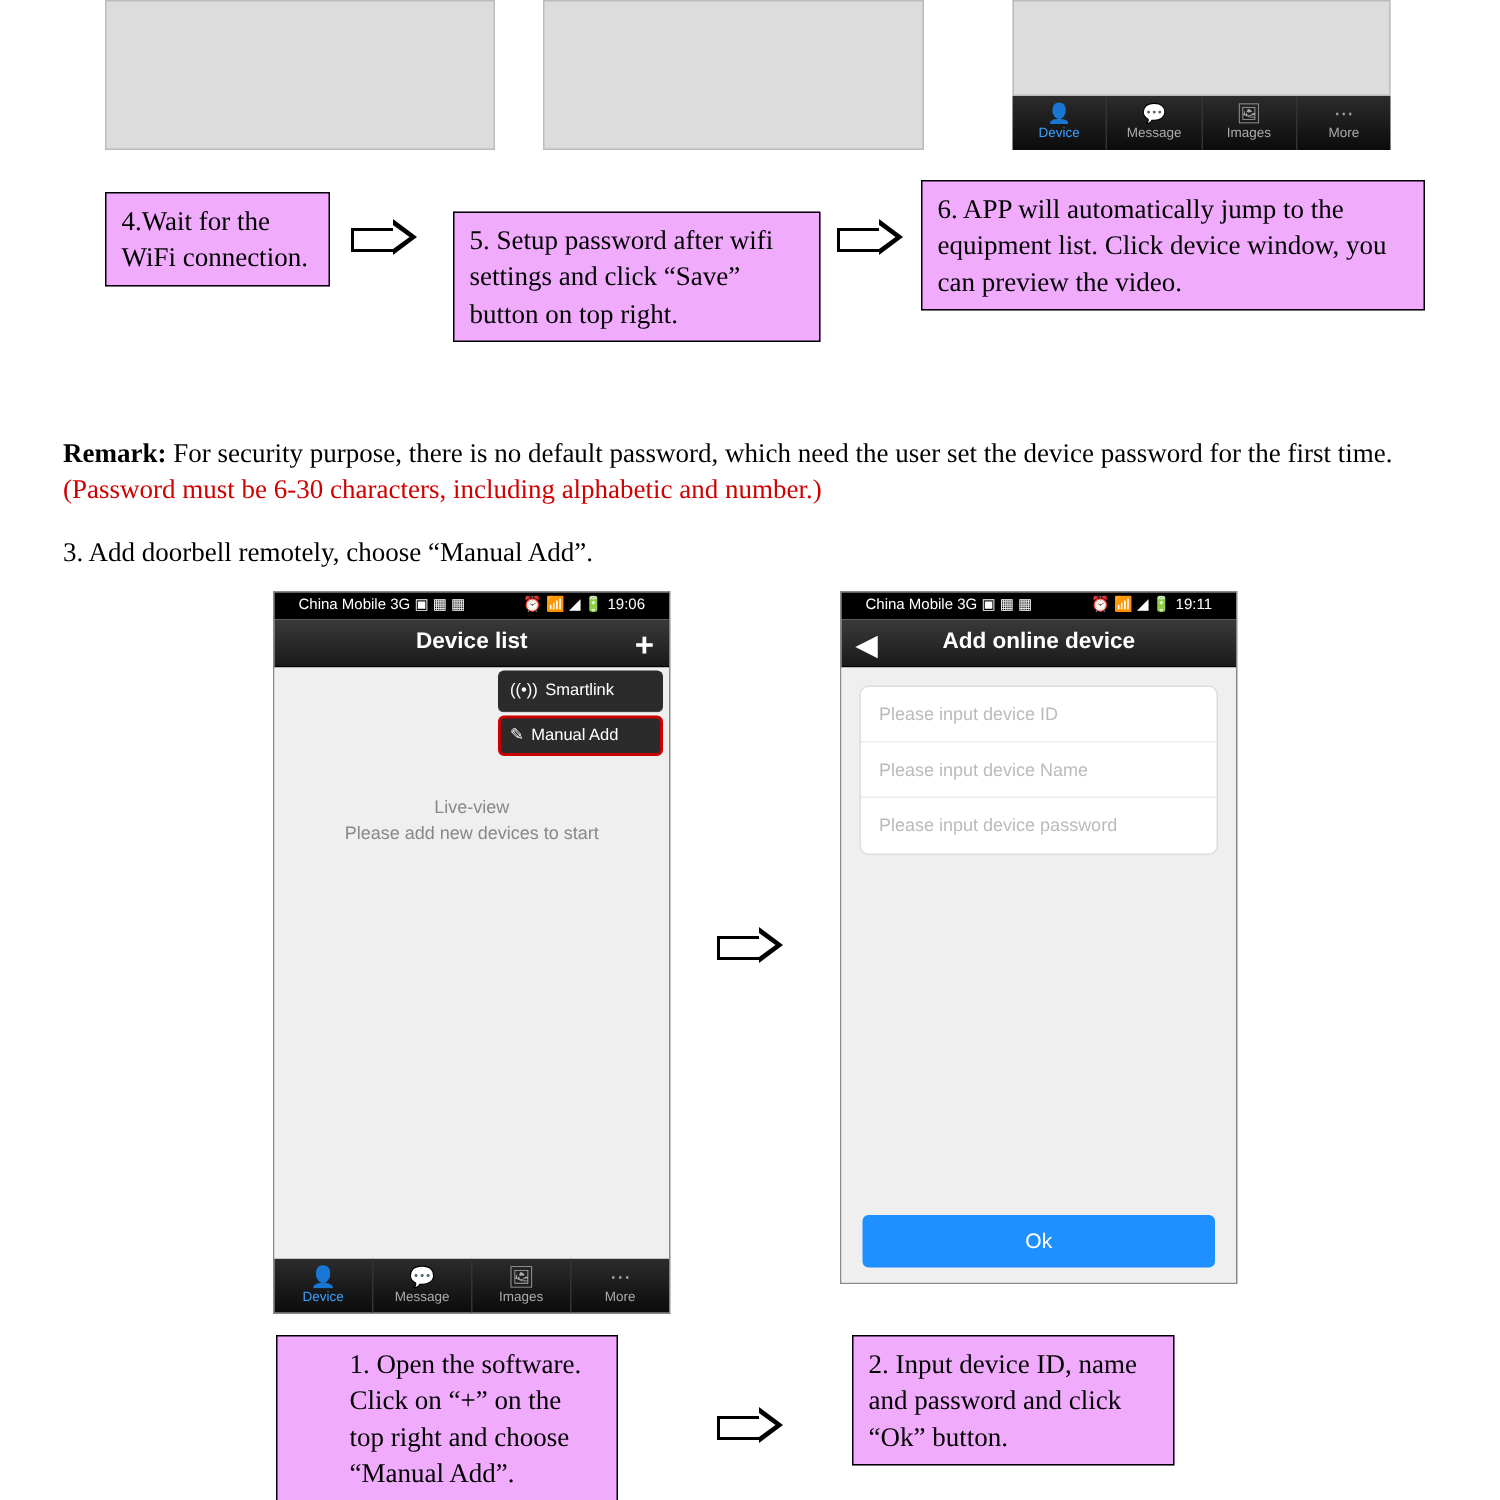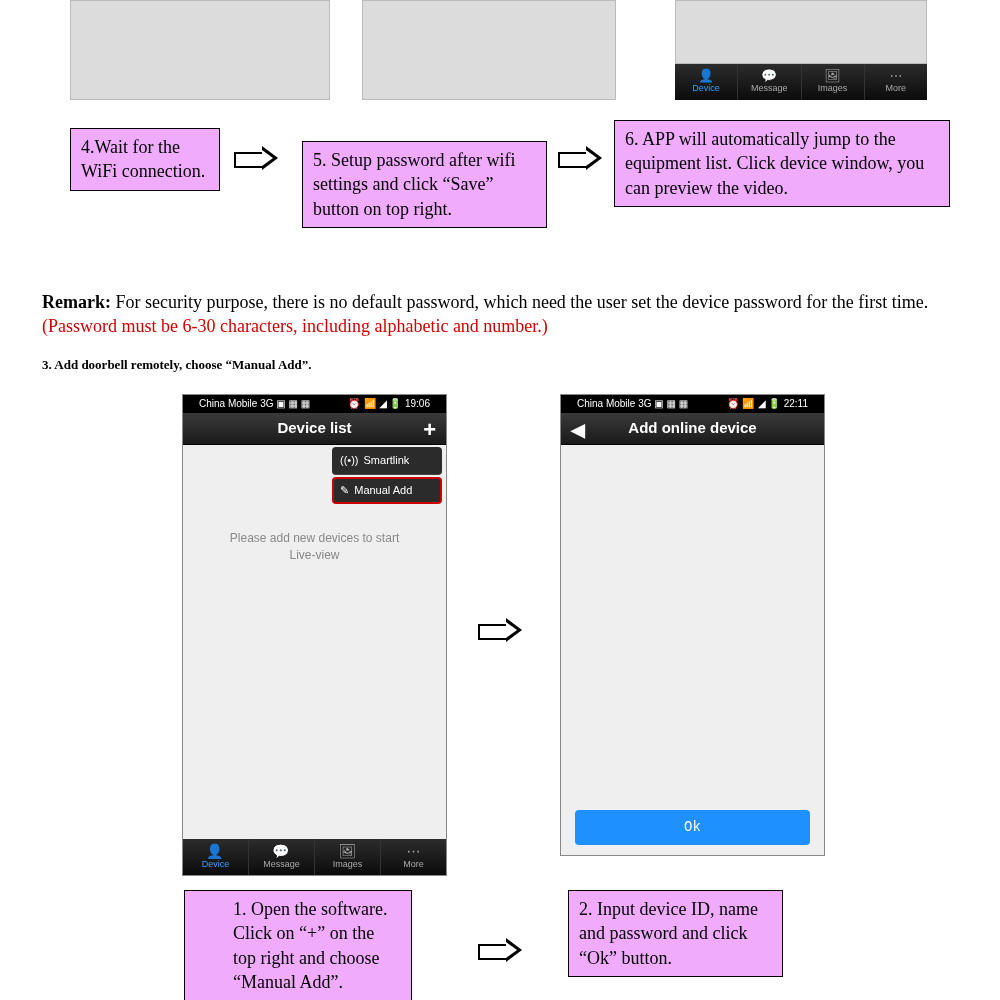--- a/index.html
+++ b/index.html
@@ -185,21 +185,21 @@
   .ok-btn {
     position: absolute;
     bottom: 10px;
     left: 14px;
     right: 14px;
     background: #1e90ff;
     color: #fff;
     text-align: center;
     padding: 8px 0;
     border-radius: 4px;
-    font-family: Liberation Mono, monospace;
+    font-family: Liberation Sans, sans-serif;
     font-size: 14px;
   }
 
   
   .mini-nav {
     position: absolute;
     left: 675px;
     top: 64px;
     width: 252px;
     height: 36px;
@@ -226,22 +226,22 @@
     left: 42px;
     top: 290px;
     right: 48px;
     font-size: 18px;
   }
   .remark .red { color: #d00000; font-weight: normal; }
   .section-title {
     position: absolute;
     left: 42px;
     top: 356px;
-    font-weight: bold;
-    font-size: 13px;
+    font-weight: normal;
+    font-size: 18px;
   }
 </style>
 </head>
 <body>
 
 <div class="placeholder-img" style="position:absolute; left:70px; top:0; width:260px; height:100px;"></div>
 <div class="placeholder-img" style="position:absolute; left:362px; top:0; width:254px; height:100px;"></div>
 <div class="placeholder-img" style="position:absolute; left:675px; top:0; width:252px; height:64px;"></div>
 
 <div class="mini-nav">
@@ -301,22 +301,22 @@
       <div class="dd-item">
         <span>((•))</span>
         <span>Smartlink</span>
       </div>
       <div class="dd-item highlight">
         <span>✎</span>
         <span>Manual Add</span>
       </div>
     </div>
     <div class="center-text">
+      <div>Live-view</div>
       <div>Please add new devices to start</div>
-      <div>Live-view</div>
     </div>
   </div>
   <div class="bottom-nav">
     <div class="item active">
         <span class="icon">👤</span>
         <span>Device</span>
       </div>
     <div class="item">
         <span class="icon">💬</span>
         <span>Message</span>
@@ -332,27 +332,32 @@
   </div>
 </div>
 
 <div class="arrow-right" style="left:478px; top:620px;">
     <span class="inner"></span>
   </div>
 
 <div class="phone" style="left:560px; top:394px;">
   <div class="status-bar">
     <span><span>China Mobile 3G</span> ▣ ▦ ▦</span>
-    <span>⏰ 📶 ◢ 🔋 <span>22:11</span></span>
+    <span>⏰ 📶 ◢ 🔋 <span>19:11</span></span>
   </div>
   <div class="title-bar">
     <span class="back">◀</span>
     <span>Add online device</span>
   </div>
   <div class="phone-body" style="height:410px;">
+    <div class="input-group">
+      <div class="inp">Please input device ID</div>
+      <div class="inp">Please input device Name</div>
+      <div class="inp">Please input device password</div>
+    </div>
     <div class="ok-btn">Ok</div>
   </div>
 </div>
 
 <div class="step-box" style="left:184px; top:890px; width:228px;padding-left:48px;">
   <span>1. Open the software. Click on “+” on the top right and choose “Manual Add”.</span>
 </div>
 <div class="arrow-right" style="left:478px; top:940px;">
     <span class="inner"></span>
   </div>

